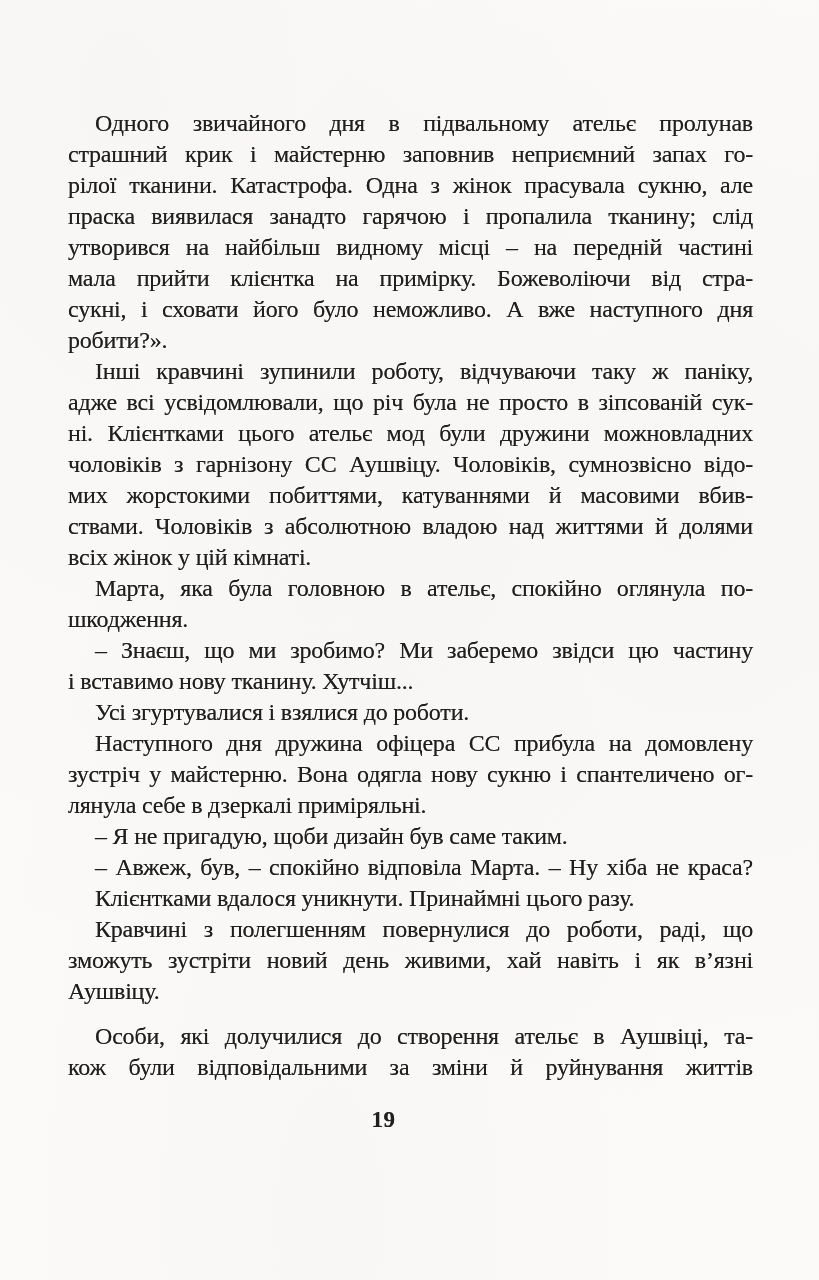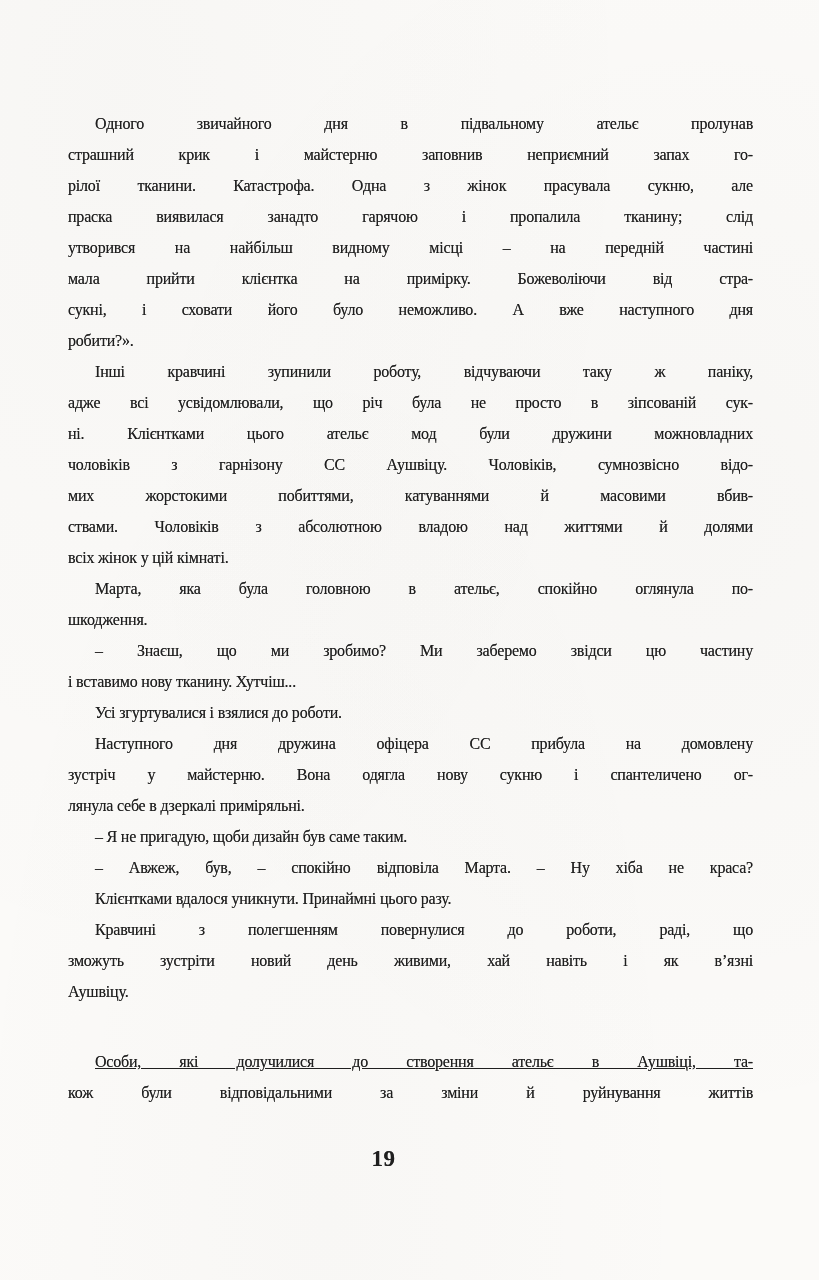--- a/index.html
+++ b/index.html
@@ -30,38 +30,37 @@
     height: 1280px;
     padding: 108px 66px 0 68px;
     position: relative;
   }
   .text-block {
     width: 685px;
     
     text-shadow: 0 0 0.55px rgba(25,25,25,0.65);
   }
   .line {
-    font-size: 16px;
+    font-size: 24px;
     line-height: 31px;
     letter-spacing: -0.2px;
     text-align: left;
   }
   .line.j {
     text-align: justify;
     text-align-last: justify;
   }
   .line.i {
     text-indent: 27px;
   }
   .line.gap {
-    margin-top: 39px;
-    text-decoration: underline;
+    margin-top: 14px;
   }
   .page-number {
-    margin-top: 38px;
+    margin-top: 24px;
     font-size: 23px;
     font-weight: 600;
     text-align: center;
     position: relative;
     left: -27px;
     letter-spacing: 0.5px;
     text-shadow: 0 0 0.55px rgba(25,25,25,0.65);
   }
 </style>
 </head>

